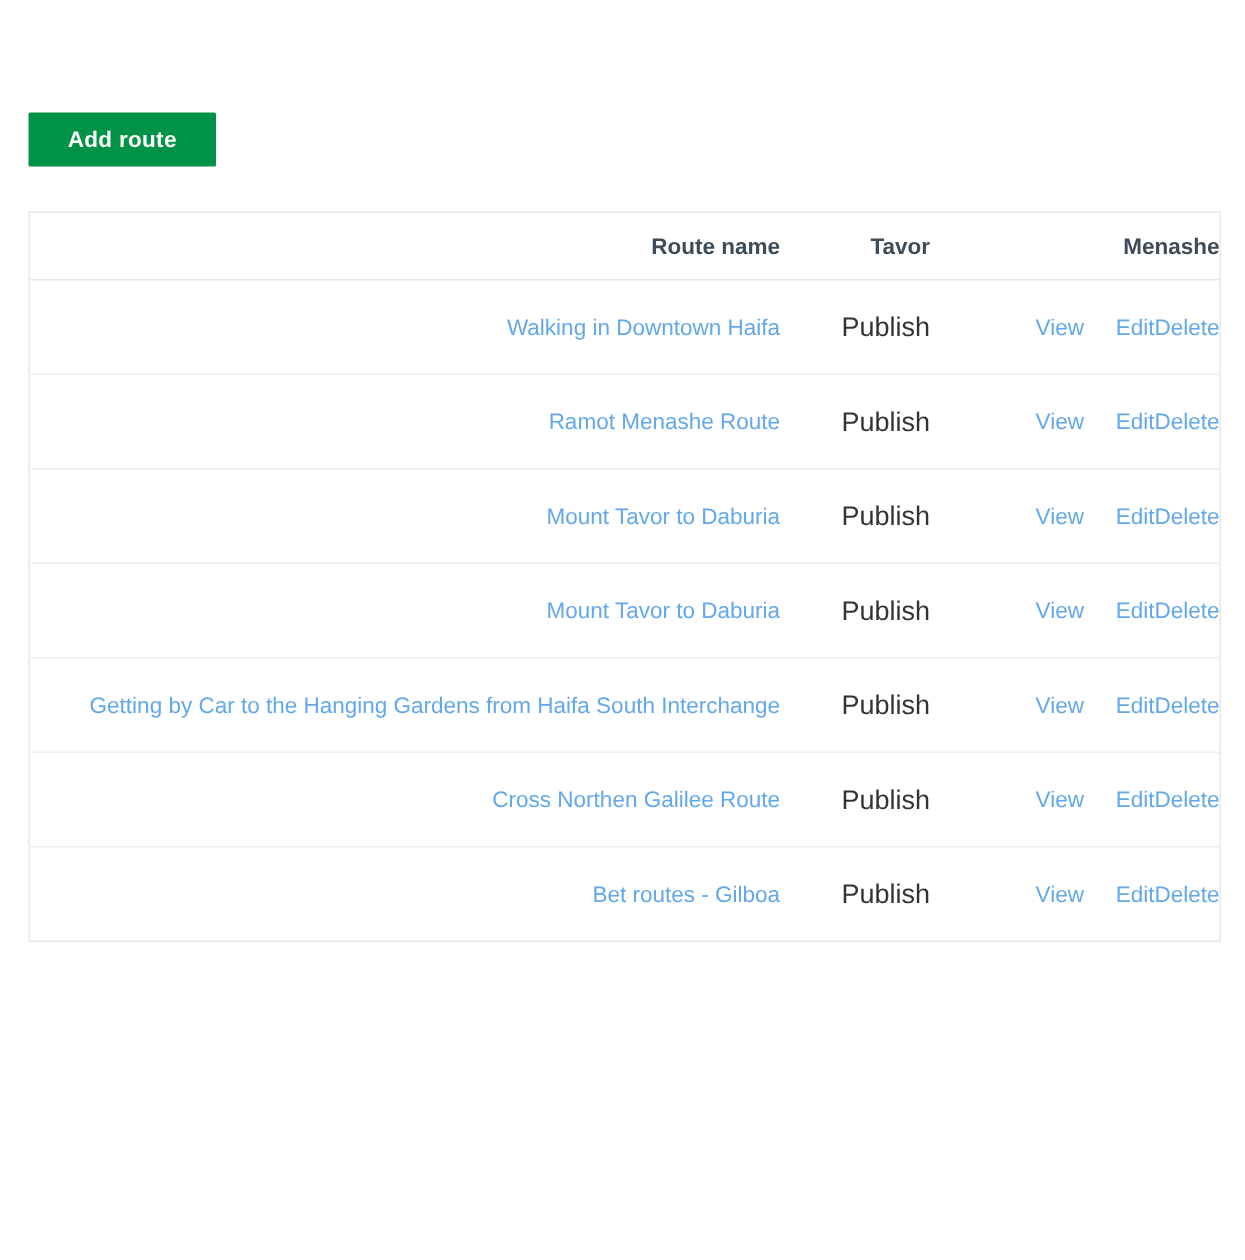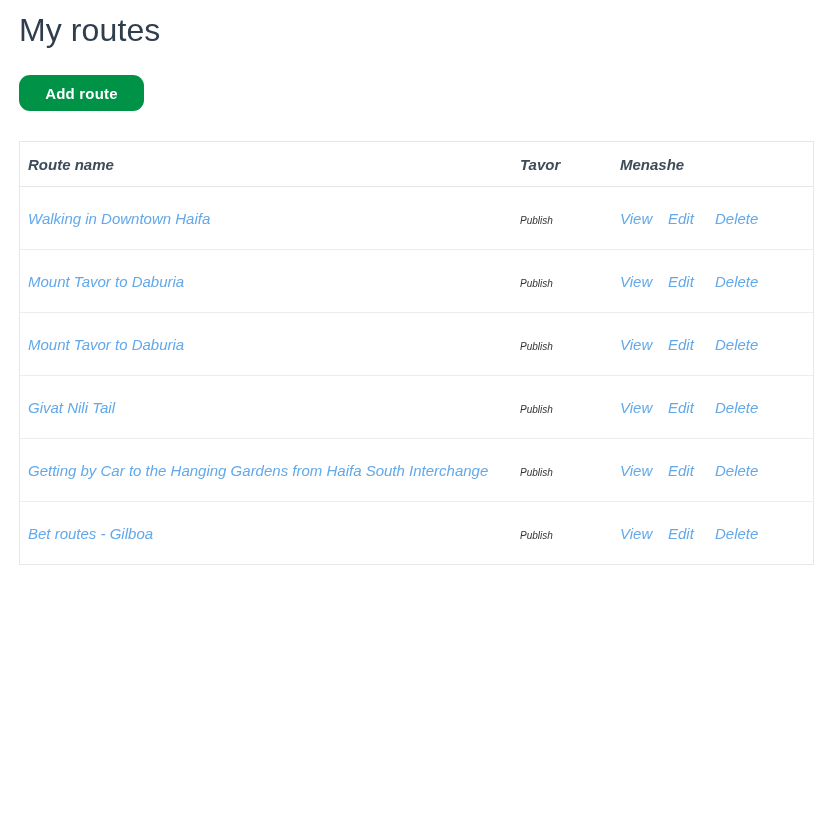--- a/index.html
+++ b/index.html
@@ -34,21 +34,21 @@
     letter-spacing: 0.1px;
     white-space: nowrap;
   }
   .add-route-button {
     position: absolute;
     left: 19px;
     top: 75px;
     width: 125px;
     height: 36px;
     border: none;
-    border-radius: 11px;
+    border-radius: 1px;
     background: #009246;
     color: #ffffff;
     font-family: "Liberation Sans", sans-serif;
     font-size: 15px;
     font-weight: bold;
     letter-spacing: 0.2px;
     cursor: pointer;
     padding: 0;
     display: flex;
     align-items: center;
@@ -62,25 +62,24 @@
   }
   table.routes-table {
     width: 793px;
     border-collapse: collapse;
     border: 1px solid #e7e7e7;
     table-layout: fixed;
     background: #ffffff;
   }
   table.routes-table th,
   table.routes-table td {
-    text-align: left;
+    text-align: right;
     vertical-align: middle;
     padding: 0;
     border: none;
-    font-style: italic;
   }
   table.routes-table thead th {
     height: 44px;
     font-size: 15px;
     font-weight: bold;
     color: #3e4b59;
     border-bottom: 1px solid #e7e7e7;
   }
   table.routes-table tbody td {
     height: 62px;
@@ -95,75 +94,79 @@
   .col-actions{ width: 193px; }
   th.col-name, td.col-name { padding-left: 8px !important; }
   .route-link {
     color: #62a8ea;
     text-decoration: none;
     font-size: 15px;
     margin-top: 11px;
   }
   .status-text {
     color: #333333;
-    font-size: 10px;
+    font-size: 18px;
   }
   .actions-cell {
     white-space: nowrap;
   }
   .action-link {
     color: #62a8ea;
     text-decoration: none;
     font-size: 15px;
   }
   .action-view   { display: inline-block; width: 48px; }
   .action-edit   { display: inline-block; width: 47px; }
   .action-delete { display: inline-block; }
 </style>
 </head>
 <body>
 
 <div class="page">
 
-  <h1 class="page-title">My routes</h1>
 
   <button class="add-route-button">Add route</button>
 
   <div class="routes-table-wrap">
     <table class="routes-table">
       <thead>
         <tr>
           <th class="col-name">Route name</th>
           <th class="col-status">Tavor</th>
           <th class="col-actions">Menashe</th>
         </tr>
       </thead>
       <tbody id="routes-body">
           <tr class="route-row">
             <td class="col-name"><a class="route-link" href="#">Walking in Downtown Haifa</a></td>
             <td class="col-status"><span class="status-text">Publish</span></td>
             <td class="col-actions actions-cell"><a class="action-link action-view" href="#">View</a><a class="action-link action-edit" href="#">Edit</a><a class="action-link action-delete" href="#">Delete</a></td>
           </tr>
           <tr class="route-row">
+            <td class="col-name"><a class="route-link" href="#">Ramot Menashe Route</a></td>
+            <td class="col-status"><span class="status-text">Publish</span></td>
+            <td class="col-actions actions-cell"><a class="action-link action-view" href="#">View</a><a class="action-link action-edit" href="#">Edit</a><a class="action-link action-delete" href="#">Delete</a></td>
+          </tr>
+          <tr class="route-row">
             <td class="col-name"><a class="route-link" href="#">Mount Tavor to Daburia</a></td>
             <td class="col-status"><span class="status-text">Publish</span></td>
             <td class="col-actions actions-cell"><a class="action-link action-view" href="#">View</a><a class="action-link action-edit" href="#">Edit</a><a class="action-link action-delete" href="#">Delete</a></td>
           </tr>
           <tr class="route-row">
             <td class="col-name"><a class="route-link" href="#">Mount Tavor to Daburia</a></td>
             <td class="col-status"><span class="status-text">Publish</span></td>
             <td class="col-actions actions-cell"><a class="action-link action-view" href="#">View</a><a class="action-link action-edit" href="#">Edit</a><a class="action-link action-delete" href="#">Delete</a></td>
           </tr>
           <tr class="route-row">
-            <td class="col-name"><a class="route-link" href="#">Givat Nili Tail</a></td>
+            <td class="col-name"><a class="route-link" href="#">Getting by Car to the Hanging Gardens from Haifa South Interchange</a></td>
             <td class="col-status"><span class="status-text">Publish</span></td>
             <td class="col-actions actions-cell"><a class="action-link action-view" href="#">View</a><a class="action-link action-edit" href="#">Edit</a><a class="action-link action-delete" href="#">Delete</a></td>
           </tr>
           <tr class="route-row">
-            <td class="col-name"><a class="route-link" href="#">Getting by Car to the Hanging Gardens from Haifa South Interchange</a></td>
+            <td class="col-name"><a class="route-link" href="#">Cross Northen Galilee Route</a></td>
             <td class="col-status"><span class="status-text">Publish</span></td>
             <td class="col-actions actions-cell"><a class="action-link action-view" href="#">View</a><a class="action-link action-edit" href="#">Edit</a><a class="action-link action-delete" href="#">Delete</a></td>
           </tr>
           <tr class="route-row">
             <td class="col-name"><a class="route-link" href="#">Bet routes - Gilboa</a></td>
             <td class="col-status"><span class="status-text">Publish</span></td>
             <td class="col-actions actions-cell"><a class="action-link action-view" href="#">View</a><a class="action-link action-edit" href="#">Edit</a><a class="action-link action-delete" href="#">Delete</a></td>
           </tr>
         </tbody>
     </table>

